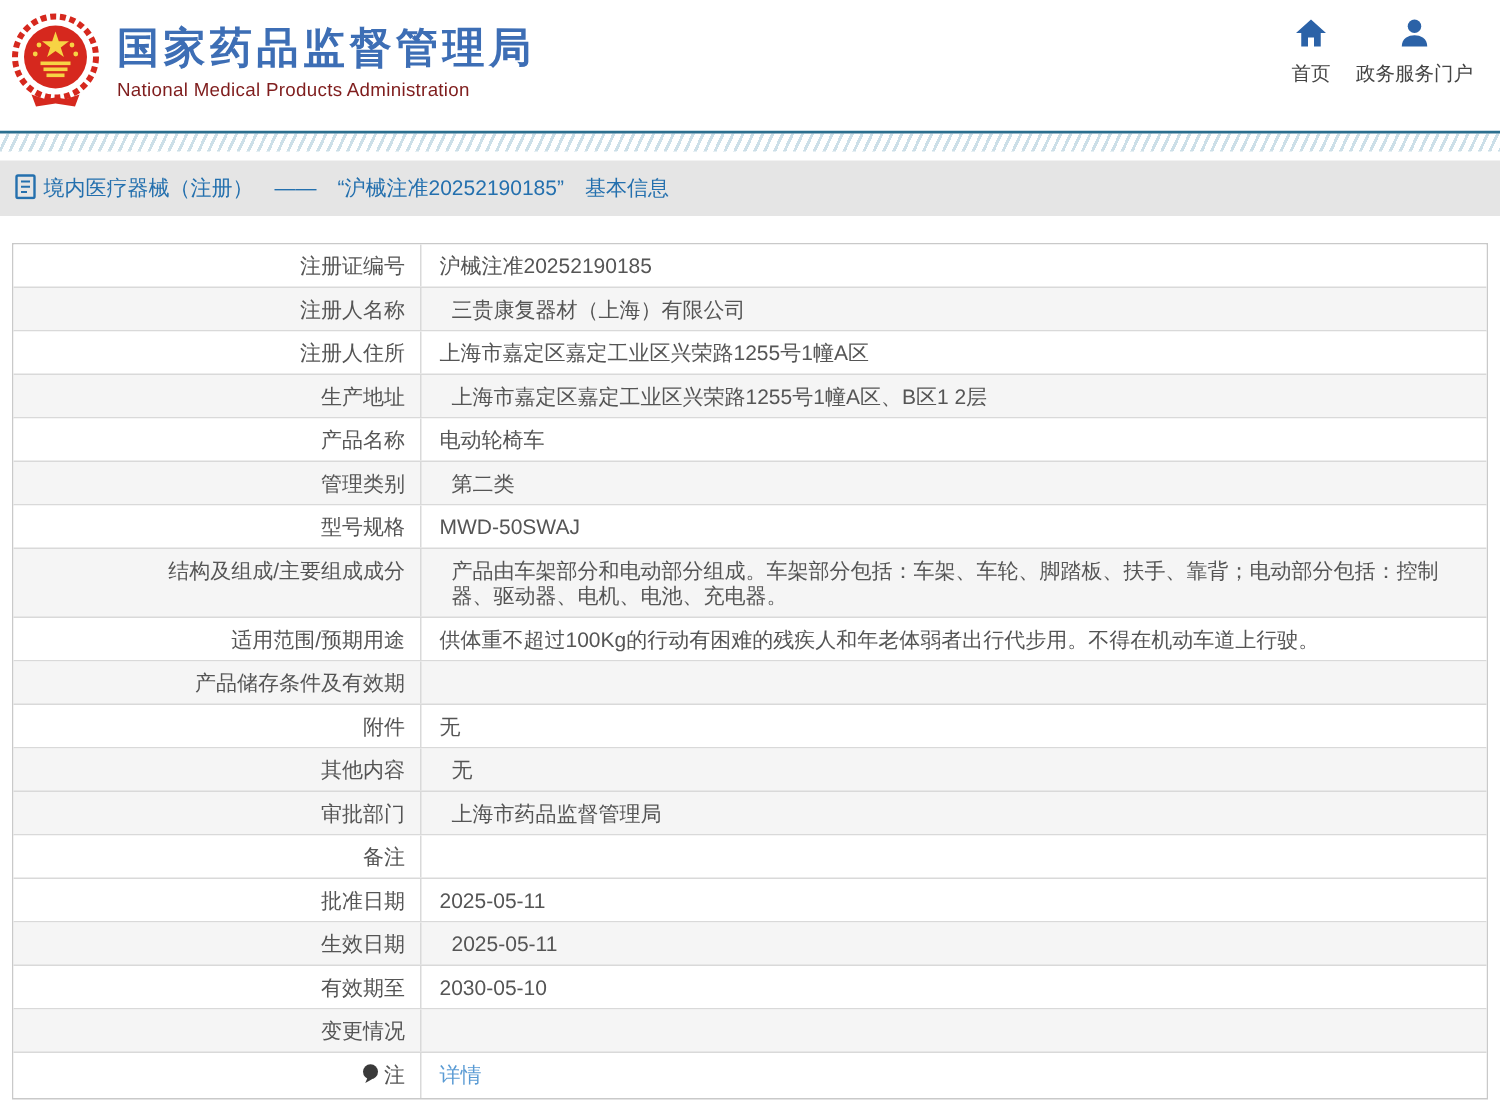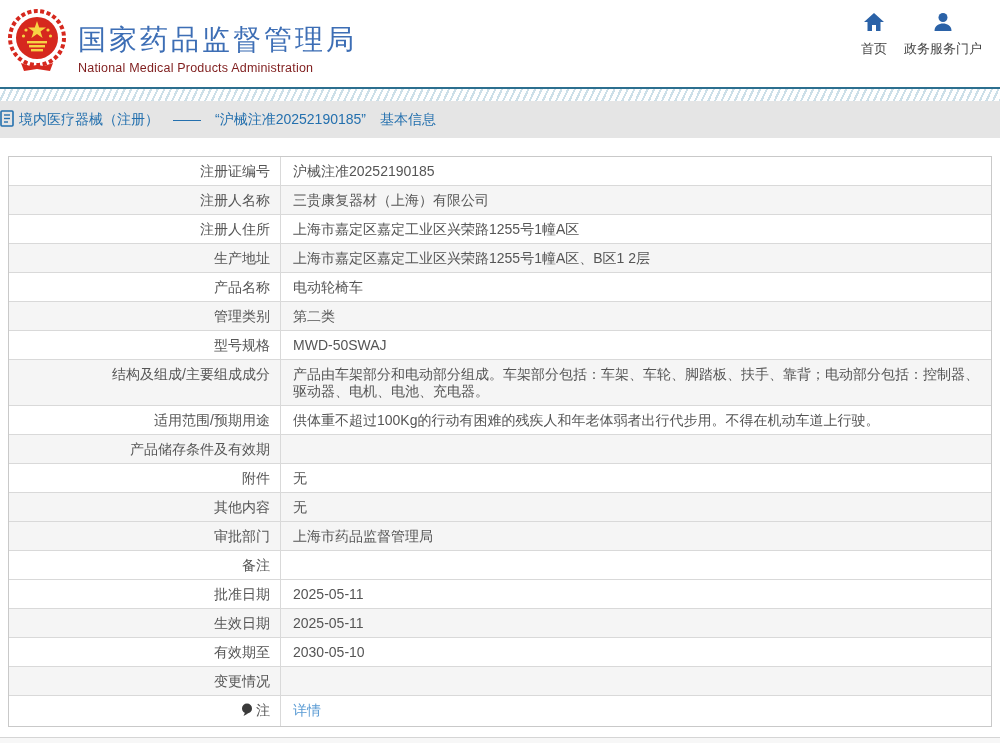--- a/index.html
+++ b/index.html
@@ -1,40 +1,40 @@
 <!DOCTYPE html>
 <html><head>
 <meta charset="utf-8">
 <style>
   html,body{margin:0;padding:0;width:1000px;height:743px;overflow:hidden;
     background:#fff;font-family:"Liberation Sans","DejaVu Sans",sans-serif;}
   
   .header{position:relative;height:87px;background:#fff;}
   .logo{position:absolute;left:8px;top:8px;display:flex;align-items:flex-start;cursor:pointer;}
   .logo-text{margin-left:12px;}
-  .agency-title{color:#3d6eb5;font-size:28px;font-weight:normal;letter-spacing:3px;line-height:1;margin-top:18px;}
+  .agency-title{color:#3d6eb5;font-size:28px;font-weight:bold;letter-spacing:3px;line-height:1;margin-top:10px;}
   .agency-subtitle{color:#7f1d1d;font-size:12.5px;margin-top:7px;letter-spacing:.2px;}
   .section-title{position:absolute;left:315px;top:30px;display:flex;align-items:center;
     color:#2b2b2b;font-size:21px;font-weight:bold;letter-spacing:1px;}
   .section-title svg{margin-right:6px;}
   .nav{position:absolute;right:18px;top:12px;display:flex;gap:17px;}
   .nav-item{display:flex;flex-direction:column;align-items:center;font-size:13px;color:#444;cursor:pointer;}
   .nav-item svg{margin-bottom:5px;}
   
   .divider{border-top:2px solid #2c6f8f;height:12px;
     background:repeating-linear-gradient(115deg,#ffffff 0px,#ffffff 4px,#ccdfe8 4px,#ccdfe8 6px);}
   
-  .breadcrumb{height:37px;background:#e5e5e5;display:flex;align-items:center;
-    padding-left:0;color:#2470ae;font-size:14px;}
+  .breadcrumb{margin-top:6px;height:37px;background:#e5e5e5;display:flex;align-items:center;
+    padding-left:10px;color:#2470ae;font-size:14px;}
   .breadcrumb svg{margin-right:5px;flex:0 0 auto;}
   
   .table-wrap{margin:18px 8px 0 8px;border:1px solid #c9c9c9;}
   .row{display:flex;border-bottom:1px solid #d9d9d9;background:#fff;font-size:14px;color:#555;}
   .row:last-child{border-bottom:none;}
-  .row.alt{background:#f5f5f5;}
+  .row.alt{background:#f5f5f5;gap:8px;}
   .label-cell{box-sizing:border-box;flex:0 0 272px;width:272px;text-align:right;
     padding:6px 10px 5px 0;line-height:17px;border-right:1px solid #d9d9d9;}
   .value-cell{flex:1;padding:6px 10px 5px 12px;line-height:17px;min-height:17px;}
   .note-icon{display:inline-block;vertical-align:-2px;margin-right:3px;}
   .details-link{color:#5a9bd4;text-decoration:none;cursor:pointer;}
   
   .footer{margin-top:10px;border-top:1px solid #d5d5d5;background:#f7f7f7;height:13px;}
 </style>
 </head>
 <body>

